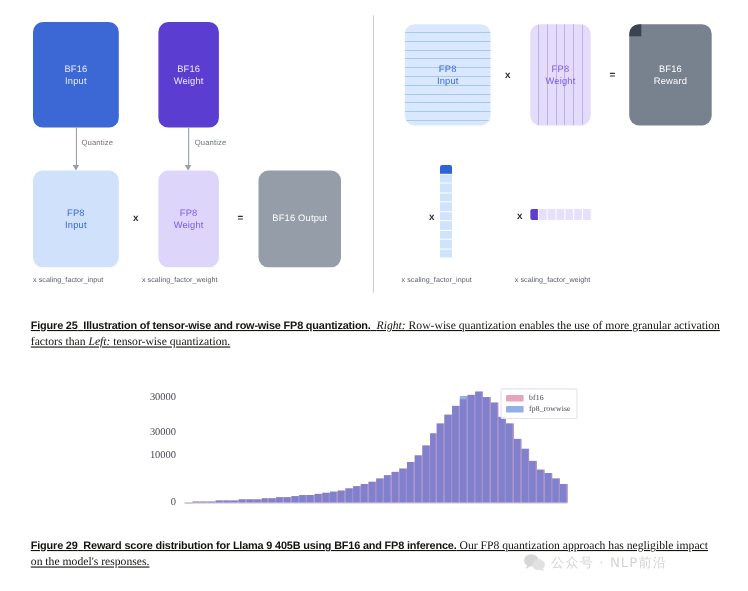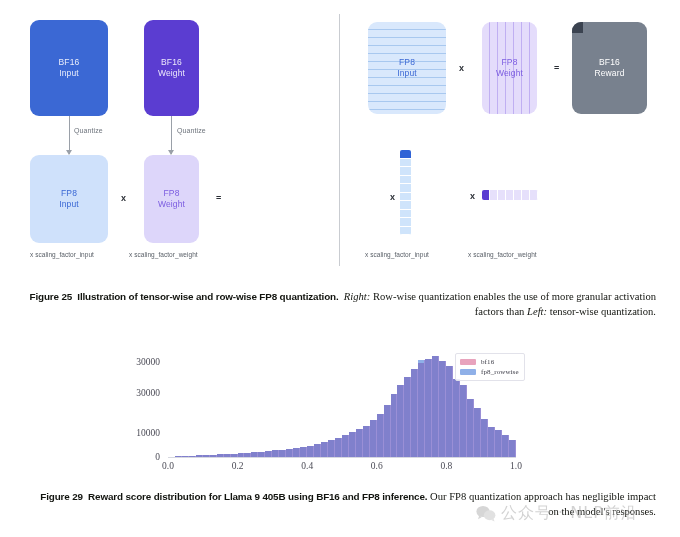--- a/index.html
+++ b/index.html
@@ -179,21 +179,22 @@
 
   
   .caption {
     position: absolute;
     left: 28px;
     width: 628px;
     font-family: "Liberation Serif", serif;
     font-size: 10.6px;
     line-height: 1.45;
     color: #12140f;
-    text-align: right;
+    text-align: left;
+    text-decoration: underline;
   }
   #caption-25 { top: 289px; }
   #caption-26 { top: 489px; }
   .cap-bold {
     font-family: "Liberation Sans", sans-serif;
     font-weight: bold;
     font-size: 9.9px;
     letter-spacing: -0.15px;
   }
   .cap-ital { font-style: italic; }
@@ -279,21 +280,21 @@
   #watermark {
     position: absolute;
     left: 476px; top: 503px;
     display: flex;
     align-items: center;
     gap: 5px;
     opacity: 0.62;
   }
   #watermark .wm-text {
     font-family: "DejaVu Sans", sans-serif;
-    font-size: 16px;
+    font-size: 12px;
     color: #b8b8b8;
     letter-spacing: 1px;
     white-space: nowrap;
   }
 </style>
 </head>
 <body>
 
 <div id="fig25-diagram">
 
@@ -329,20 +330,23 @@
 
   <div class="blk blk-fp8-weight">
     <span class="lbl">
       <span>FP8</span><br>
       <span>Weight</span>
     </span>
   </div>
 
   <div class="op op-equals-l">=</div>
 
+  <div class="blk blk-bf16-output">
+    <span class="lbl">BF16 Output</span>
+  </div>
 
   <div class="scale-cap scale-cap-1">x scaling_factor_input</div>
   <div class="scale-cap scale-cap-2">x scaling_factor_weight</div>
 
   <div class="blk blk-r-fp8-input hstripes">
     <span class="lbl">
       <span>FP8</span><br>
       <span>Input</span>
     </span>
   </div>
@@ -396,21 +400,21 @@
 </div>
 
 <div class="caption" id="caption-25">
   <span class="cap-bold">Figure 25</span><span class="cap-bold">&nbsp;&nbsp;</span><span class="cap-bold">Illustration of tensor-wise and row-wise FP8 quantization.</span>&nbsp;
   <span class="cap-ital">Right:</span><span> Row-wise quantization enables the use of more granular activation factors than </span><span class="cap-ital">Left:</span><span> tensor-wise quantization.</span>
 </div>
 
 <div id="fig26-chart">
   <div class="ytick-wrap" id="ytick-wrap">
       <div class="ytick" style="top: 105px;">0</div>
-      <div class="ytick" style="top: 81px;">10000</div>
+      <div class="ytick" style="top: 62px;">10000</div>
       <div class="ytick" style="top: 41.3636px;">30000</div>
       <div class="ytick" style="top: 9.54545px;">30000</div>
     </div>
   <div class="plot-area">
     <div class="bars" id="bars">
         <div class="bar" style="height: 0.477273px; position: relative; background: rgb(232, 163, 189);">
           <div style="position: absolute; left: 0px; bottom: 0px; width: 100%; height: 0.477273px; background: rgb(128, 128, 204);"></div>
         </div>
         <div class="bar" style="height: 0.795455px; position: relative; background: rgb(232, 163, 189);">
           <div style="position: absolute; left: 0px; bottom: 0px; width: 100%; height: 0.795455px; background: rgb(128, 128, 204);"></div>
@@ -555,28 +559,20 @@
         </div>
         <div class="bar" style="height: 21.9545px; position: relative; background: rgb(232, 163, 189);">
           <div style="position: absolute; left: 0px; bottom: 0px; width: 100%; height: 21.9545px; background: rgb(128, 128, 204);"></div>
         </div>
         <div class="bar" style="height: 16.8636px; position: relative; background: rgb(232, 163, 189);">
           <div style="position: absolute; left: 0px; bottom: 0px; width: 100%; height: 16.8636px; background: rgb(128, 128, 204);"></div>
         </div>
       </div>
   </div>
   <div class="axis-line"></div>
-  <div class="xtick-wrap" id="xtick-wrap">
-      <div class="xtick" style="left: 0px;">0.0</div>
-      <div class="xtick" style="left: 69.6px;">0.2</div>
-      <div class="xtick" style="left: 139.2px;">0.4</div>
-      <div class="xtick" style="left: 208.8px;">0.6</div>
-      <div class="xtick" style="left: 278.4px;">0.8</div>
-      <div class="xtick" style="left: 348px;">1.0</div>
-    </div>
 
   <div class="legend">
     <div class="legend-row">
       <span class="legend-swatch" id="lgsw0" style="background: rgb(232, 163, 189);"></span>
       <span class="legend-text">bf16</span>
     </div>
     <div class="legend-row">
       <span class="legend-swatch" id="lgsw1" style="background: rgb(143, 176, 232);"></span>
       <span class="legend-text">fp8_rowwise</span>
     </div>

